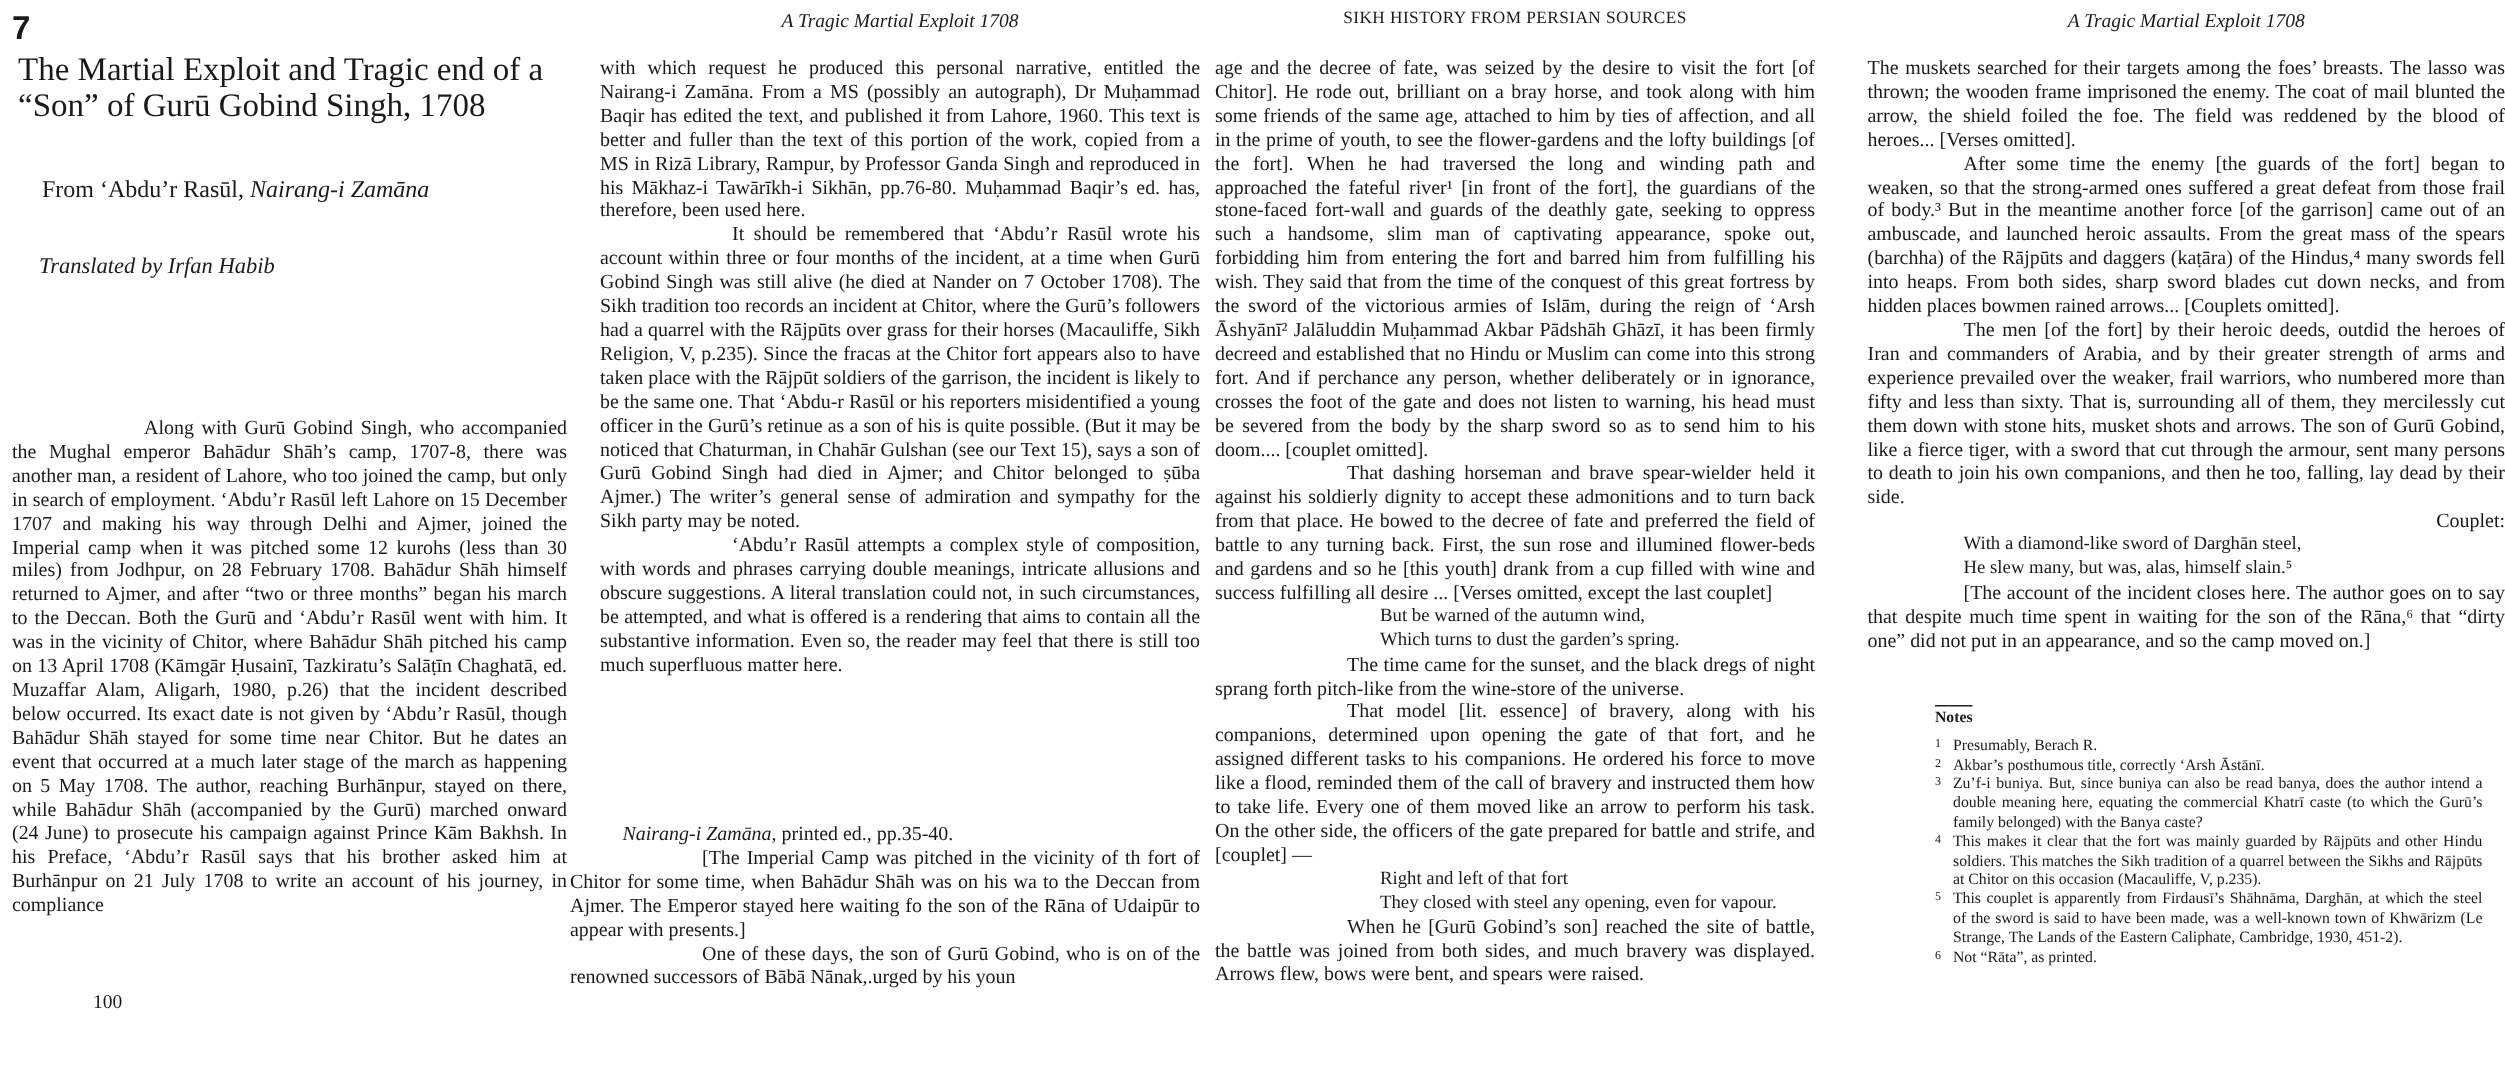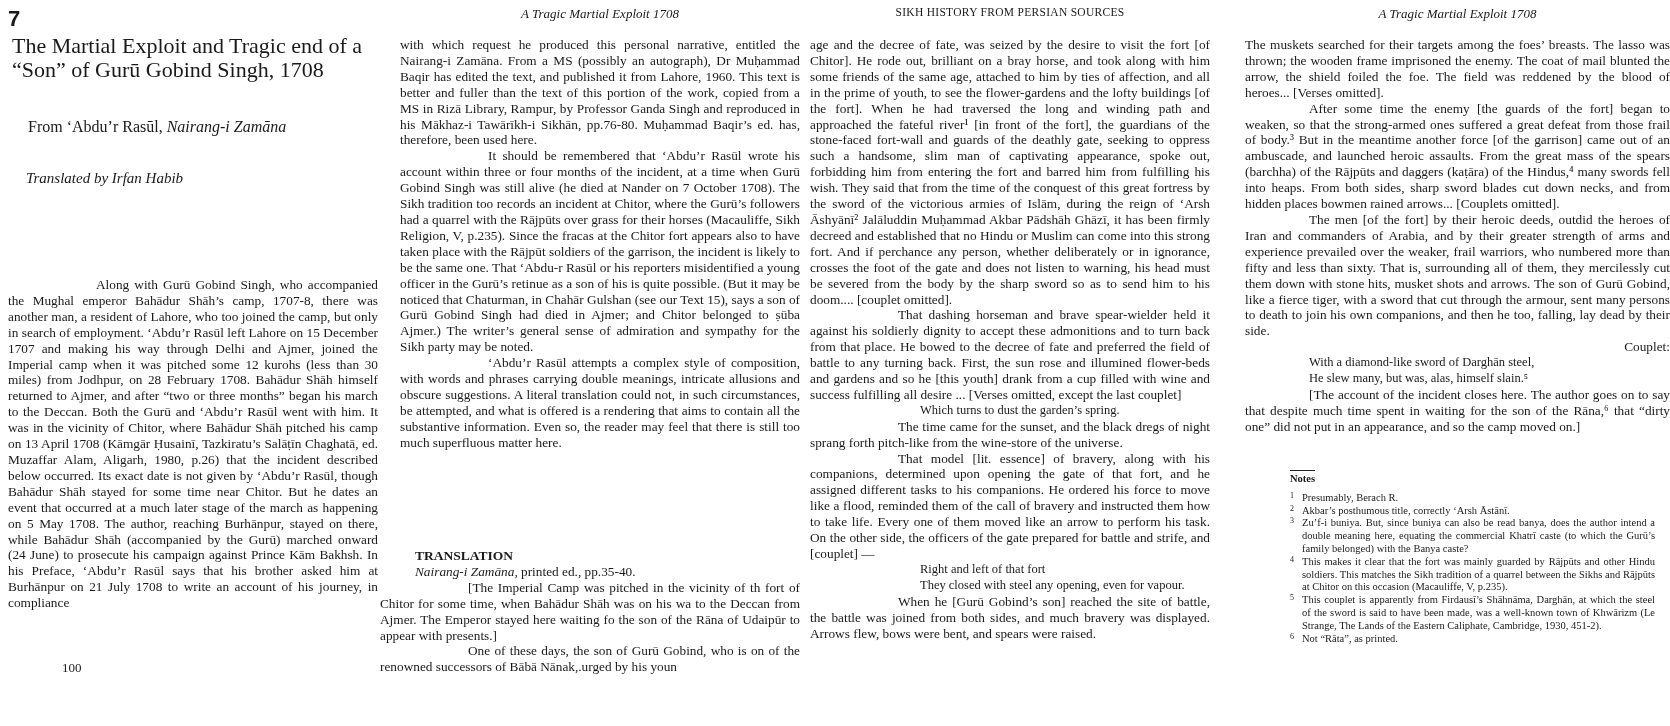--- a/index.html
+++ b/index.html
@@ -49,32 +49,32 @@
 </div>
 
 <div class="page" id="p2">
   <div class="runhead">A Tragic Martial Exploit 1708</div>
   <div class="col">
     <p>with which request he produced this personal narrative, entitled the Nairang-i Zamāna. From a MS (possibly an autograph), Dr Muḥammad Baqir has edited the text, and published it from Lahore, 1960. This text is better and fuller than the text of this portion of the work, copied from a MS in Rizā Library, Rampur, by Professor Ganda Singh and reproduced in his Mākhaz-i Tawārīkh-i Sikhān, pp.76-80. Muḥammad Baqir’s ed. has, therefore, been used here.</p>
     <p class="ind">It should be remembered that ‘Abdu’r Rasūl wrote his account within three or four months of the incident, at a time when Gurū Gobind Singh was still alive (he died at Nander on 7 October 1708). The Sikh tradition too records an incident at Chitor, where the Gurū’s followers had a quarrel with the Rājpūts over grass for their horses (Macauliffe, Sikh Religion, V, p.235). Since the fracas at the Chitor fort appears also to have taken place with the Rājpūt soldiers of the garrison, the incident is likely to be the same one. That ‘Abdu-r Rasūl or his reporters misidentified a young officer in the Gurū’s retinue as a son of his is quite possible. (But it may be noticed that Chaturman, in Chahār Gulshan (see our Text 15), says a son of Gurū Gobind Singh had died in Ajmer; and Chitor belonged to ṣūba Ajmer.) The writer’s general sense of admiration and sympathy for the Sikh party may be noted.</p>
     <p class="ind">‘Abdu’r Rasūl attempts a complex style of composition, with words and phrases carrying double meanings, intricate allusions and obscure suggestions. A literal translation could not, in such circumstances, be attempted, and what is offered is a rendering that aims to contain all the substantive information. Even so, the reader may feel that there is still too much superfluous matter here.</p>
   </div>
   <div class="col lower">
-    <p class="heading">TRANSLATION</p>
     <p class="sub"><i>Nairang-i Zamāna</i><span>, printed ed., pp.35-40.</span></p>
     <p class="ind">[The Imperial Camp was pitched in the vicinity of th fort of Chitor for some time, when Bahādur Shāh was on his wa to the Deccan from Ajmer. The Emperor  stayed here waiting fo the son of the Rāna of Udaipūr to appear with presents.]</p>
     <p class="ind">One of these days, the son of Gurū Gobind, who is on of the renowned successors of Bābā Nānak,.urged by his youn</p>
   </div>
 </div>
 
 <div class="page" id="p3">
   <div class="runhead caps">SIKH HISTORY FROM PERSIAN SOURCES</div>
   <div class="col">
     <p>age and the decree of fate, was seized by the desire to visit the fort [of Chitor]. He rode out, brilliant on a bray horse, and took along with him some friends of the same age, attached to him by ties of affection, and all in the prime of youth, to see the flower-gardens and the lofty buildings [of the fort]. When he had traversed the long and winding path and approached the fateful river¹ [in front of the fort], the guardians of the stone-faced fort-wall and guards of the deathly gate, seeking to oppress such a handsome, slim man of captivating appearance, spoke out, forbidding him from entering the fort and barred him from fulfilling his wish. They said that from the time of the conquest of this great fortress by the sword of the victorious armies of Islām, during the reign of ‘Arsh Āshyānī² Jalāluddin Muḥammad Akbar Pādshāh Ghāzī, it has been firmly decreed and established that no Hindu or Muslim can come into this strong fort. And if perchance any person, whether deliberately or in ignorance, crosses the foot of the gate and does not listen to warning, his head must be severed from the body by the sharp sword so as to send him to his doom.... [couplet omitted].</p>
     <p class="ind">That dashing horseman and brave spear-wielder held it against his soldierly dignity to accept these admonitions and to turn back from that place. He bowed to the decree of fate and preferred the field of battle to any turning back. First, the sun rose and illumined flower-beds and gardens and so he [this youth] drank from a cup filled with wine and success fulfilling all desire ... [Verses omitted, except the last couplet]</p>
+    <p class="verse">But be warned of the autumn wind,</p>
     <p class="verse">Which turns to dust the garden’s spring.</p>
     <p class="ind">The time came for the sunset, and the black dregs of night sprang forth pitch-like from the wine-store of the universe.</p>
     <p class="ind">That model [lit. essence] of bravery, along with his companions, determined upon opening the gate of that fort, and he assigned different tasks to his companions. He ordered his force to move like a flood, reminded them of the call of bravery and instructed them how to take life. Every one of them moved like an arrow to perform his task. On the other side, the officers of the gate prepared for battle and strife, and [couplet] —</p>
     <p class="verse">Right and left of that fort</p>
     <p class="verse">They closed with steel any opening, even for vapour.</p>
     <p class="ind">When he [Gurū Gobind’s son] reached the site of battle, the battle was joined from both sides, and much bravery was displayed. Arrows flew, bows were bent, and spears were raised.</p>
   </div>
 </div>
 
 <div class="page" id="p4">

